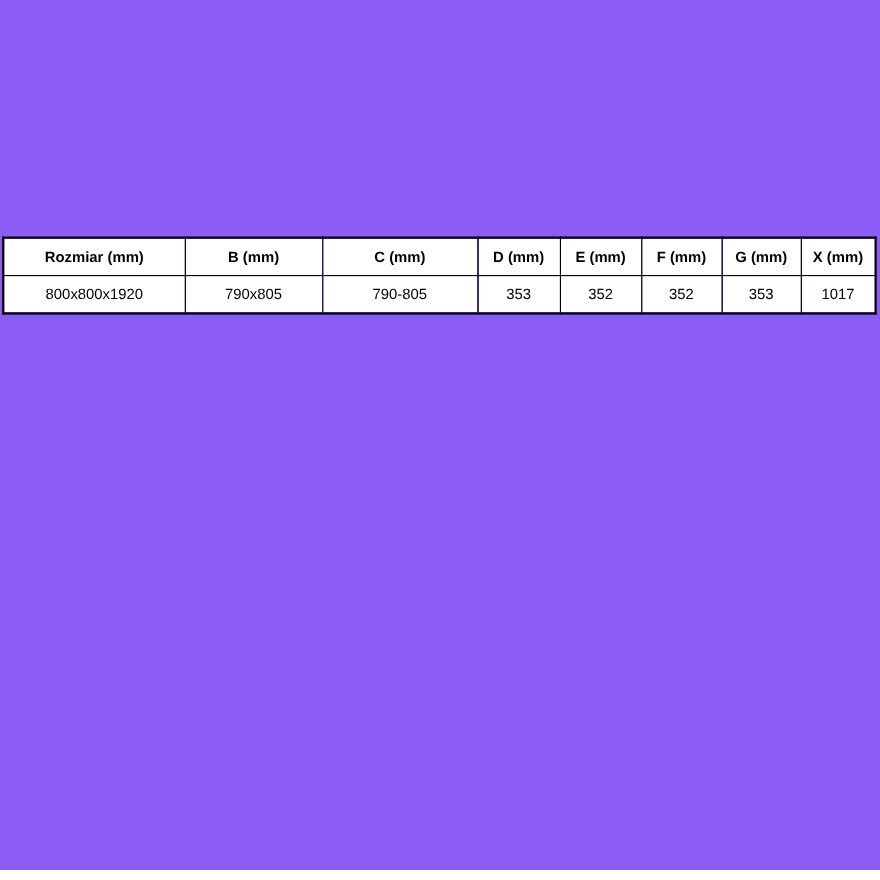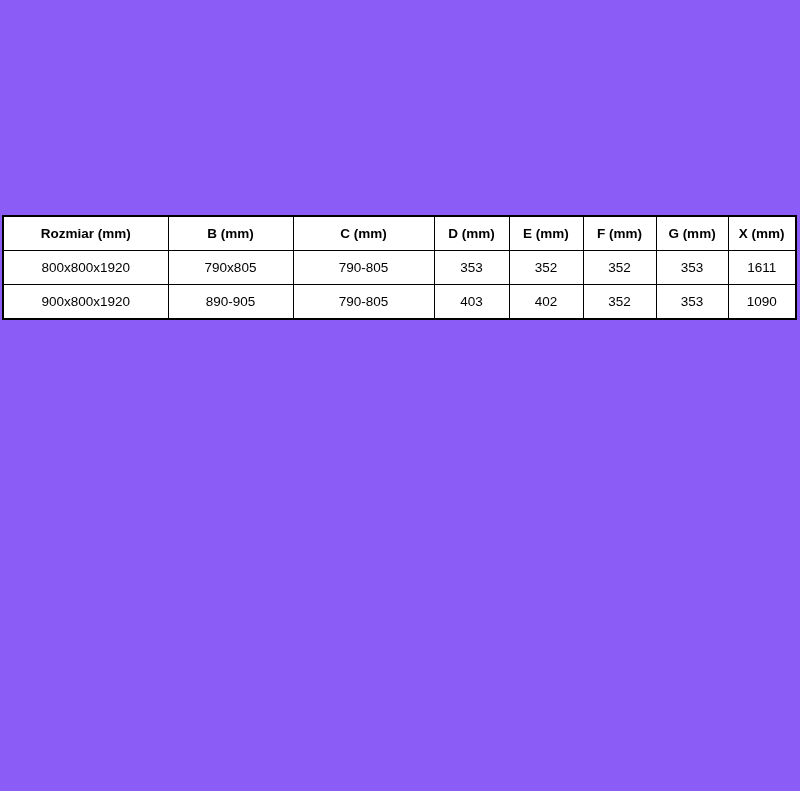--- a/index.html
+++ b/index.html
@@ -75,27 +75,17 @@
     </thead>
     <tbody>
         <tr>
           <td>800x800x1920</td>
           <td>790x805</td>
           <td>790-805</td>
           <td>353</td>
           <td>352</td>
           <td>352</td>
           <td>353</td>
-          <td>1611</td>
-        </tr>
-        <tr>
-          <td>900x800x1920</td>
-          <td>890-905</td>
-          <td>790-805</td>
-          <td>403</td>
-          <td>402</td>
-          <td>352</td>
-          <td>353</td>
-          <td>1090</td>
+          <td>1017</td>
         </tr>
       </tbody>
   </table>
 </div>
 
 </body></html>

